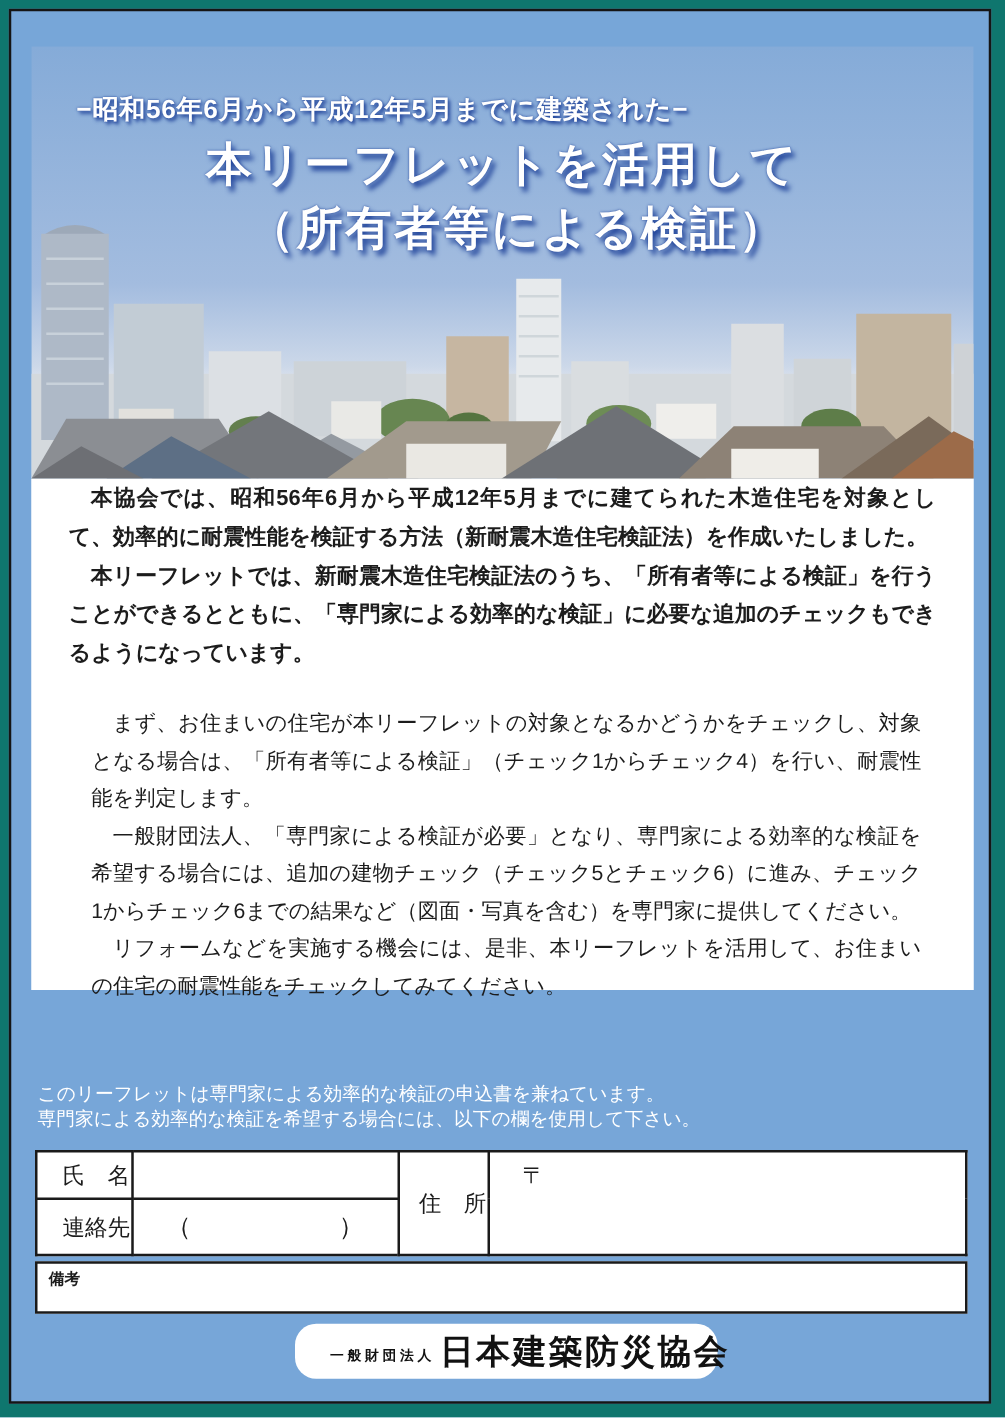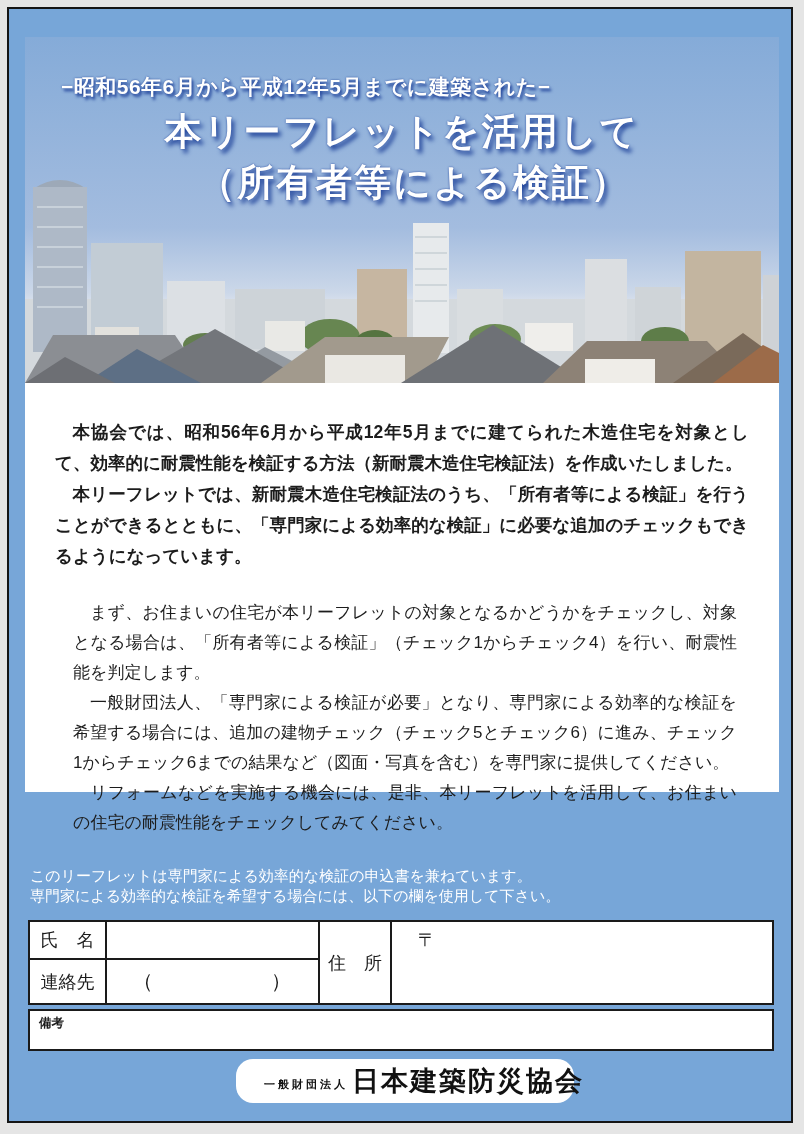--- a/index.html
+++ b/index.html
@@ -1,51 +1,51 @@
 <!DOCTYPE html>
 <html><head>
 <meta charset="utf-8">
 <style>
   html,body{margin:0;padding:0;background:#ffffff;}
-  .page{position:relative;width:804px;height:1134px;background:#e5e5e5;
+  .page{position:relative;width:804px;height:1134px;background:#0f766e;
         font-family:"Liberation Sans",sans-serif;overflow:hidden;}
   .board{position:absolute;left:7px;top:7px;width:786px;height:1116px;
          background:#77a6d8;border:2px solid #151515;box-sizing:border-box;}
 
   
   .photo{position:absolute;left:16px;top:28px;width:754px;height:346px;overflow:hidden;}
   .photo svg{position:absolute;left:0;top:0;}
   .hd-sub{position:absolute;left:36px;top:36px;width:700px;color:#fff;font-weight:bold;
           font-size:21px;letter-spacing:.5px;
           text-shadow:2px 3px 3px #24479c,0 0 2px #24479c;}
   .hd-t1{position:absolute;left:0;top:70px;width:754px;text-align:center;color:#fff;
          font-weight:bold;font-size:37px;letter-spacing:2px;
          text-shadow:3px 4px 4px #24479c,0 0 2px #24479c;}
   .hd-t2{position:absolute;left:12px;top:121px;width:754px;text-align:center;color:#fff;
          font-weight:bold;font-size:37px;letter-spacing:2px;
          text-shadow:3px 4px 4px #24479c,0 0 2px #24479c;}
 
   
   .panel{position:absolute;left:16px;top:374px;width:754px;height:409px;background:#ffffff;
-         box-sizing:border-box;padding-top:34px;}
+         box-sizing:border-box;}
   .intro p{margin:0 30px;color:#1c1c1c;font-size:17.5px;font-weight:bold;
            line-height:31px;text-indent:1em;text-align:justify;}
   .inst{margin-top:26px;}
   .inst p{margin:0 42px 0 48px;color:#1c1c1c;font-size:17px;font-weight:400;
           line-height:30px;text-indent:1em;text-align:justify;}
 
   
   .note{position:absolute;left:21px;top:857px;width:740px;color:#ffffff;
         font-size:15px;line-height:20px;}
 
   
   .formtbl{position:absolute;left:19px;top:911px;width:746px;height:83px;
            border-collapse:collapse;background:#ffffff;table-layout:fixed;}
   .formtbl td{border:2px solid #1a1a1a;color:#1c1c1c;font-size:18px;box-sizing:border-box;}
-  .formtbl .lbl{text-align:center;background:#fff;margin-top:21px;}
+  .formtbl .lbl{text-align:right;background:#fff;margin-top:21px;}
   .formtbl .addr{vertical-align:top;padding:6px 10px 0 26px;}
   .formtbl .contactval{text-align:center;font-size:20px;letter-spacing:26px;
                        padding-left:26px;}
   .biko{position:absolute;left:19px;top:1000px;width:746px;height:42px;background:#ffffff;
         border:2px solid #1a1a1a;box-sizing:border-box;}
   .biko .blabel{display:block;padding:4px 0 0 9px;font-size:12.5px;color:#1c1c1c;font-weight:bold;}
 
   
   .logobox{position:absolute;left:227px;top:1050px;width:338px;height:44px;background:#ffffff;
            display:flex;align-items:center;box-sizing:border-box;padding-left:16px;border-radius:17px;}

